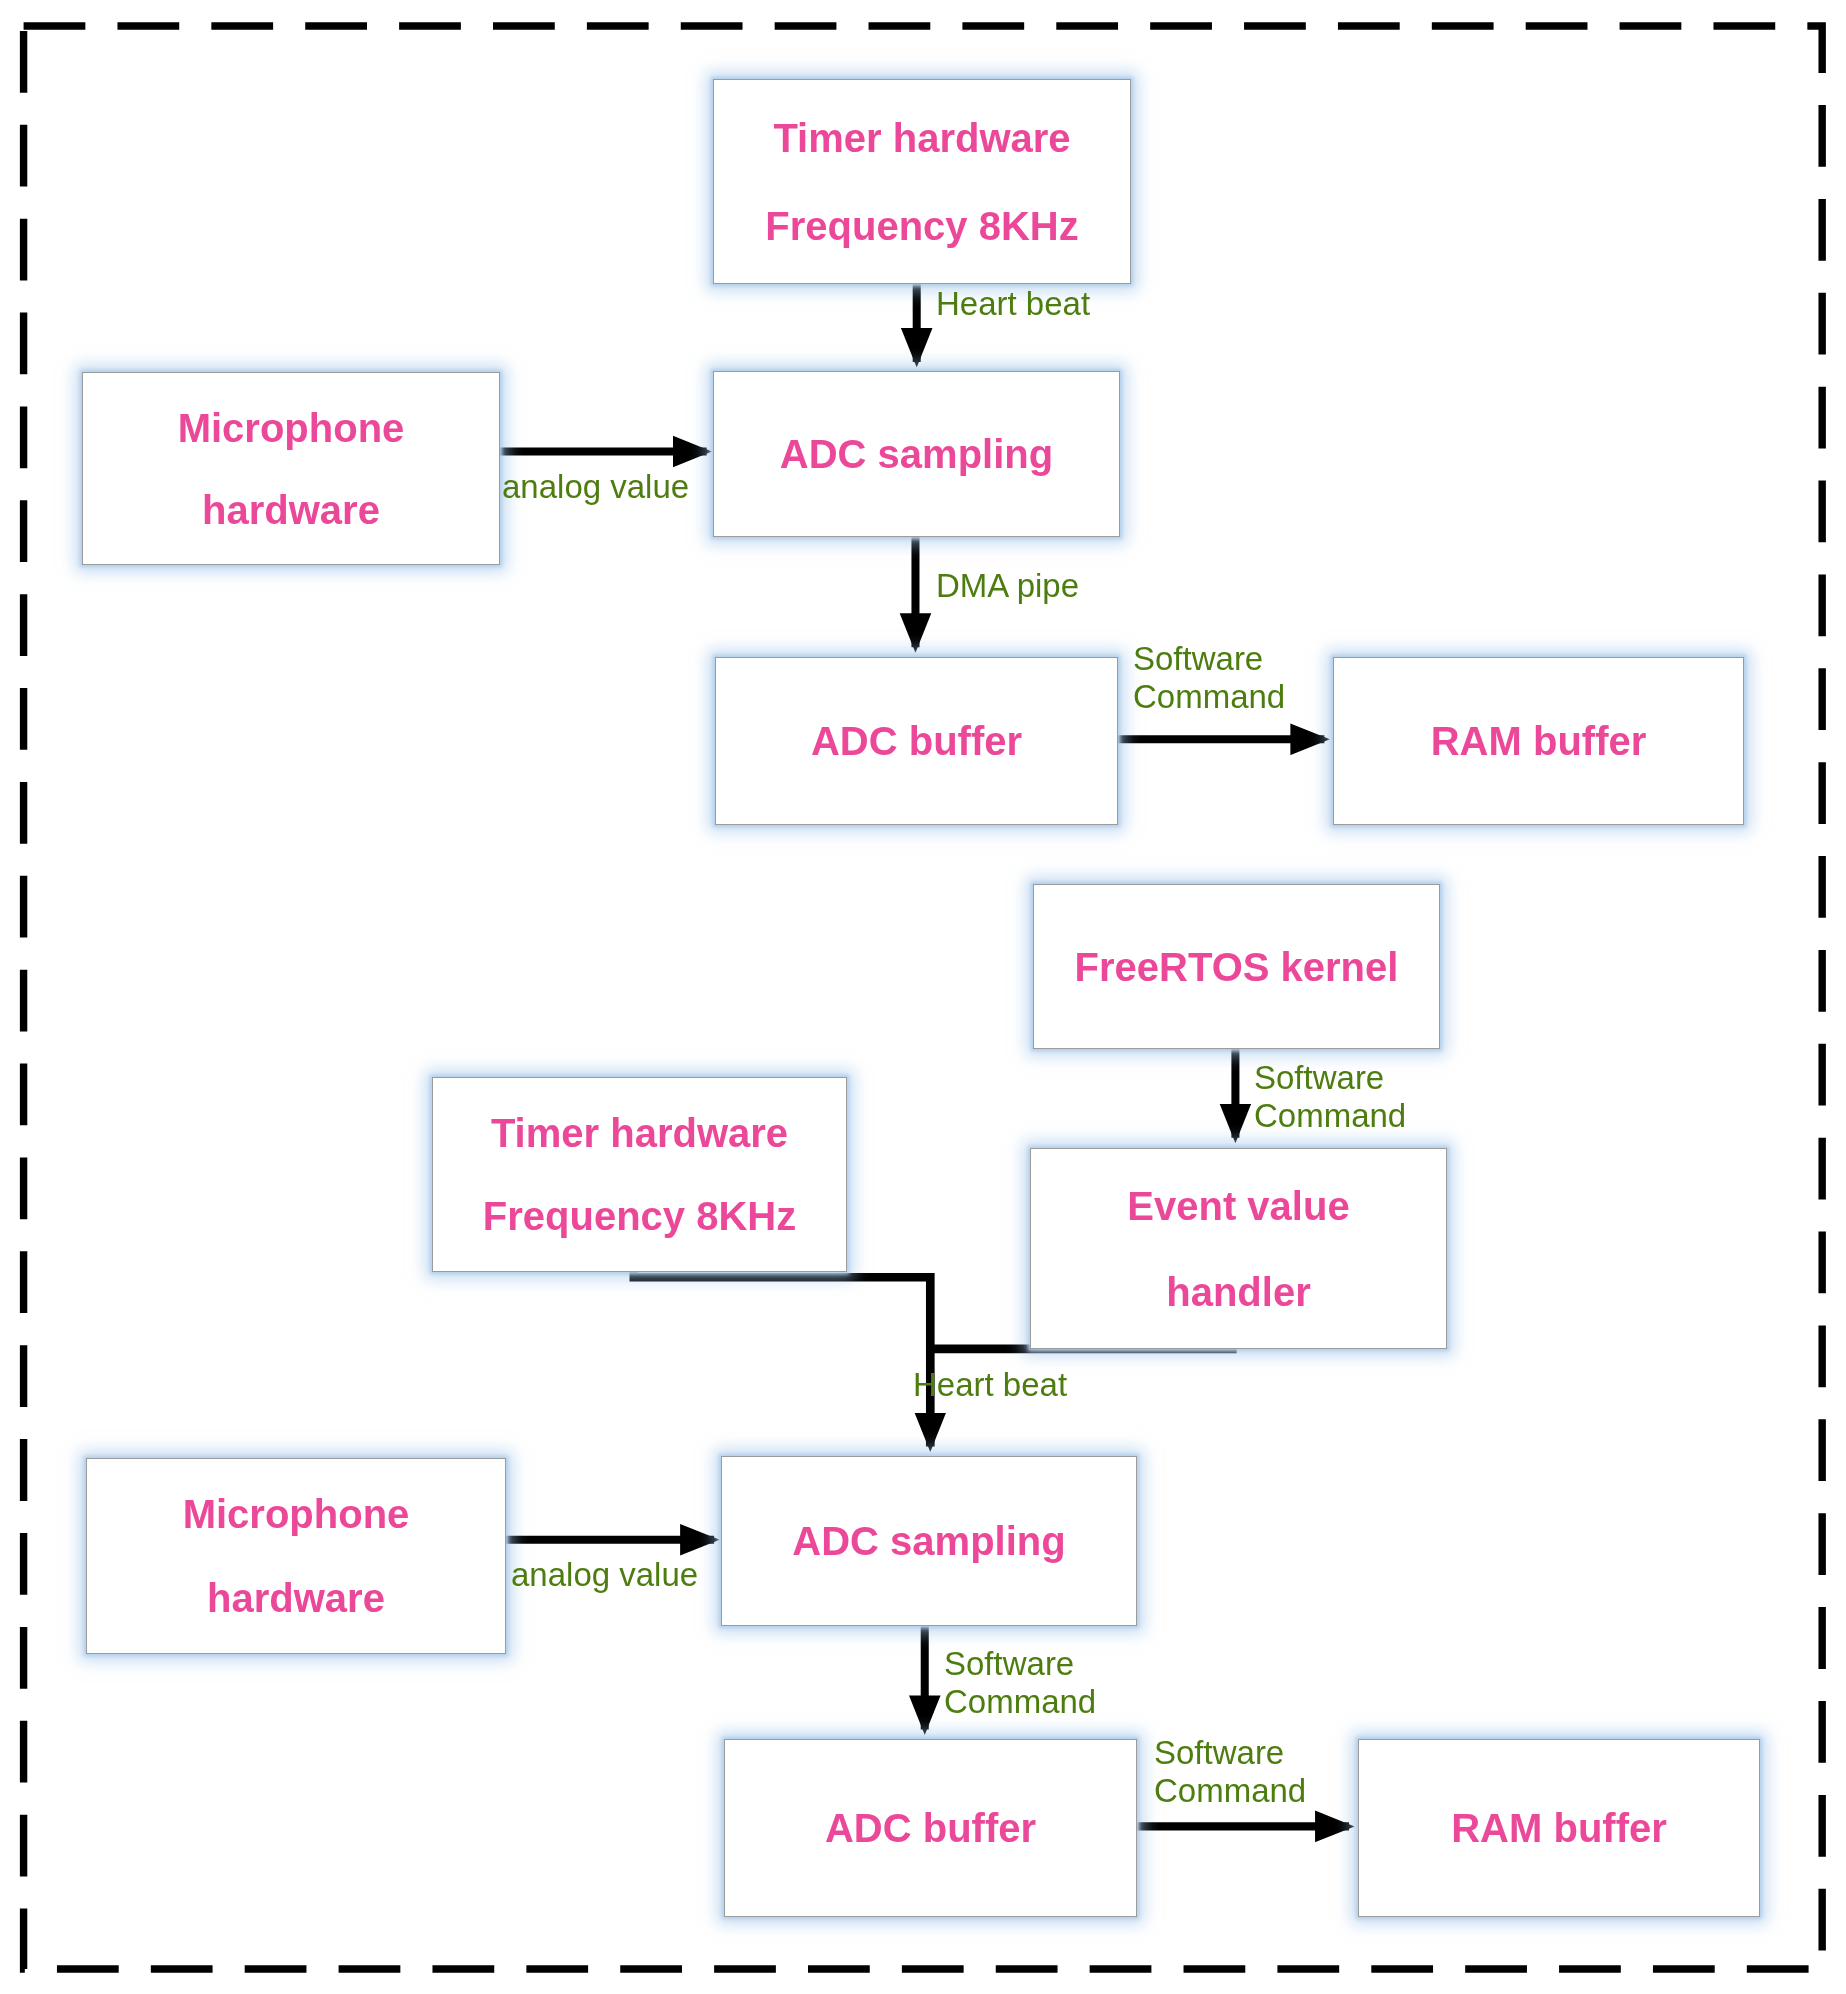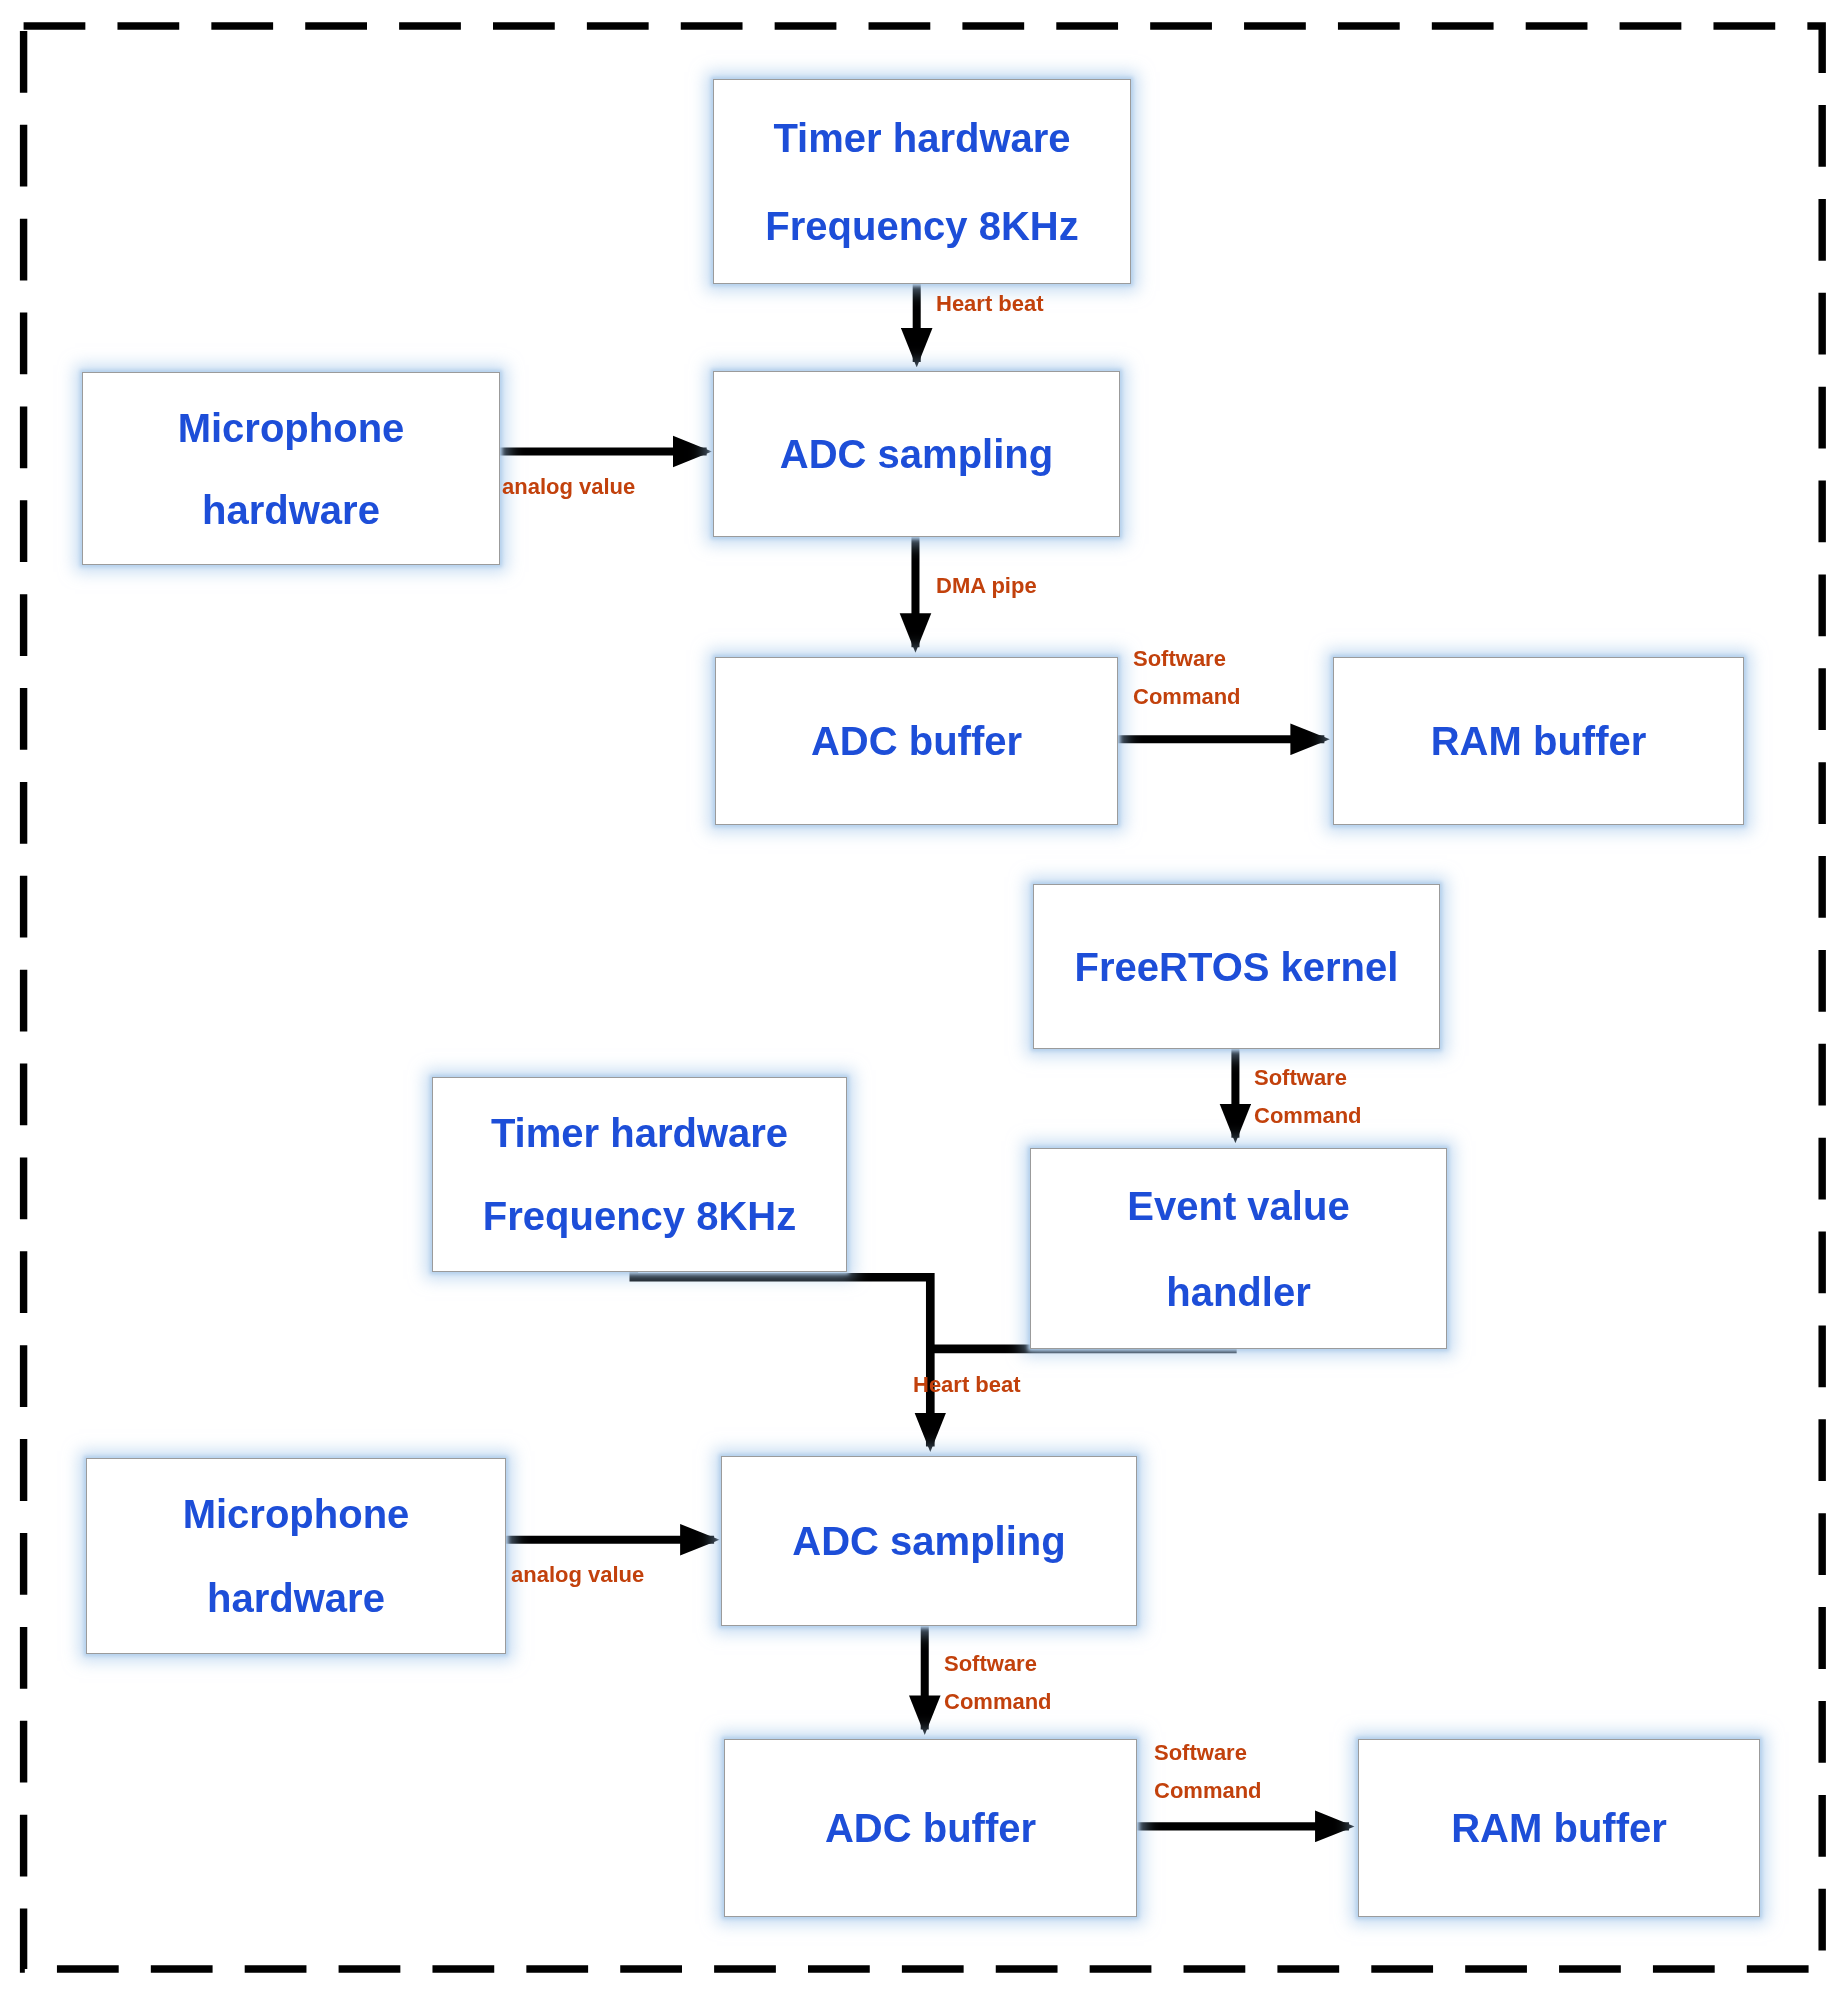--- a/index.html
+++ b/index.html
@@ -3,23 +3,23 @@
 <meta charset="utf-8">
 <style>
   html,body{margin:0;padding:0;background:#ffffff;}
   body{width:1847px;height:1995px;position:relative;
        font-family:"Liberation Sans","DejaVu Sans",sans-serif;color:#000;}
   #canvas{position:absolute;left:0;top:0;width:1847px;height:1995px;background:#fff;overflow:hidden;}
   svg.overlay{position:absolute;left:0;top:0;width:1847px;height:1995px;display:block;}
   .box{position:absolute;background:#ffffff;border:1.9px solid #9b9b9b;
        box-shadow:0 0 3.7px 1.9px #b4d0ec, 0 0 15px 6.8px rgba(160,197,233,.6);
        display:flex;flex-direction:column;align-items:center;justify-content:center;
-       text-align:center;font-size:40px;font-weight:600;line-height:1.15;color:#1d4ed8;}
+       text-align:center;font-size:40px;font-weight:600;line-height:1.15;color:#ec4899;}
   .box.two{justify-content:space-around;padding:13.6px 5px;}
-  .elabel{position:absolute;font-size:22px;font-weight:700;line-height:38px;color:#c2410c;white-space:nowrap;}
+  .elabel{position:absolute;font-size:33px;font-weight:400;line-height:38px;color:#4d7c0f;white-space:nowrap;}
   .elabel.center{text-align:left;white-space:normal;}
   .elabel span{display:block;}
 </style>
 </head>
 <body>
 
 <div id="canvas">
 
   <svg class="overlay" viewBox="0 0 2990 3230">
     <defs>

